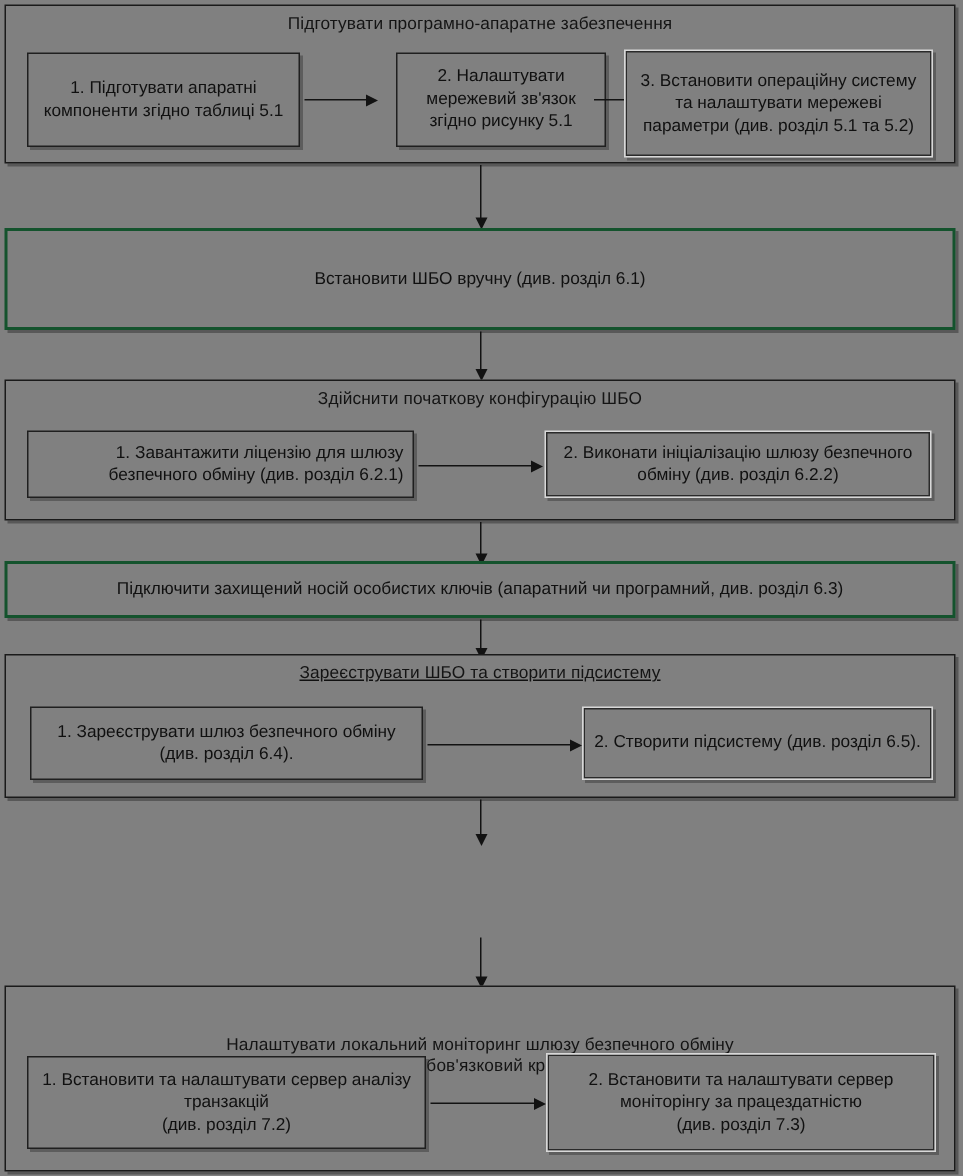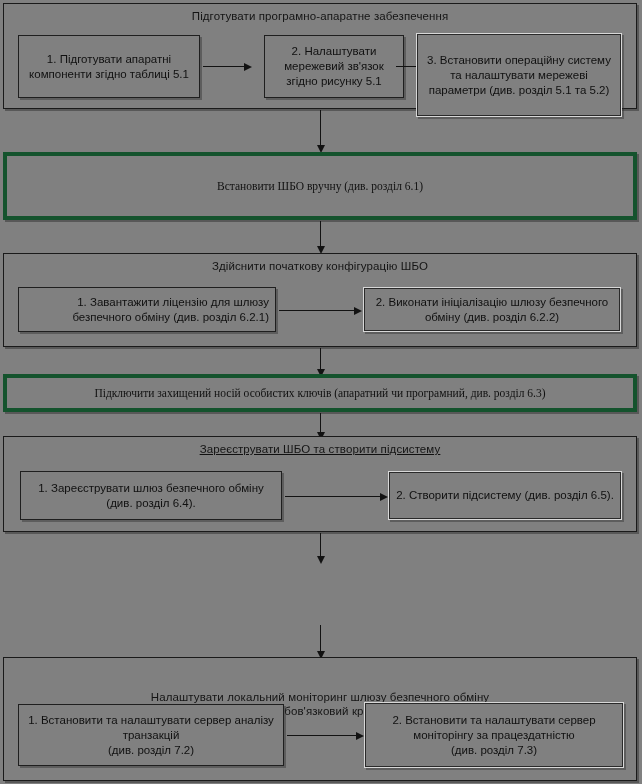--- a/index.html
+++ b/index.html
@@ -70,31 +70,30 @@
 
   .step span {
     display: block;
     white-space: pre-line;
   }
 
   
   .plain {
     position: absolute;
     box-sizing: border-box;
-    border: 4px solid #14532d;
+    border: 2px solid #14532d;
     background: #808080;
     display: flex;
     align-items: center;
     justify-content: center;
     text-align: center;
     font-size: 11.5px;
     line-height: 15px;
     padding: 2px 8px;
     box-shadow: 2px 2px 0 rgba(40,40,40,0.45);
-    font-family: Liberation Serif, serif;
   }
 
   
   .v-arrow {
     position: absolute;
     width: 1px;
     background: #121212;
   }
   .v-arrow::after {
     content: "";
@@ -139,21 +138,21 @@
   </div>
 
   <div class="h-arrow" style="left:203px; top:66px; width:42px;"></div>
 
   <div class="step" style="left:253px; top:35px; width:140px; height:63px;margin-left:11px;">
     <span>2. Налаштувати мережевий зв'язок згідно рисунку 5.1</span>
   </div>
 
   <div class="h-arrow" style="left:396px; top:66px; width:22px;"></div>
 
-  <div class="step bevel" style="left:416px; top:33px; width:206px; height:84px;">
+  <div class="step bevel" style="left:416px; top:33px; width:206px; height:72px;">
     <span>3. Встановити операційну систему та налаштувати мережеві параметри (див. розділ 5.1 та 5.2)</span>
   </div>
 
   <div class="v-arrow" style="left:320px; top:110px; height:36px;"></div>
 
   <div class="plain" style="left:3px; top:152px; width:634px; height:68px;">
     <span>Встановити ШБО вручну (див. розділ 6.1)</span>
   </div>
 
   <div class="v-arrow" style="left:320px; top:221px; height:26px;"></div>

